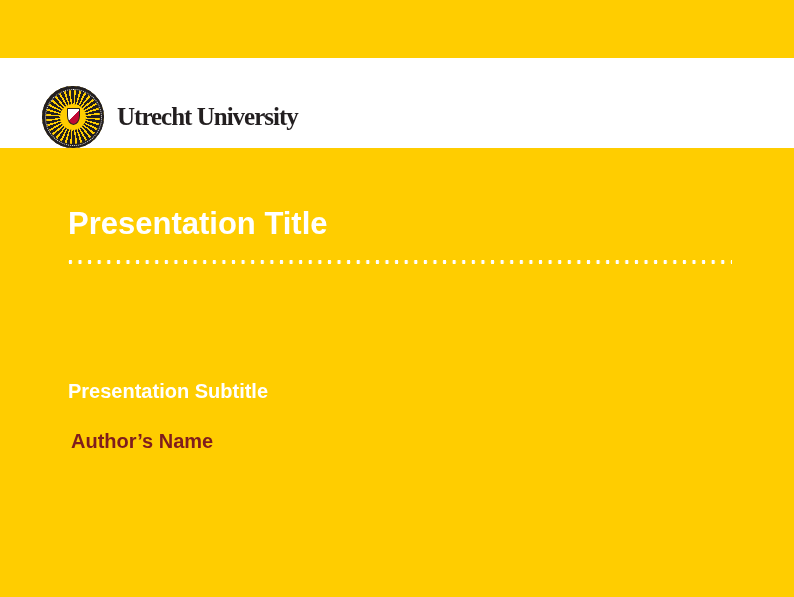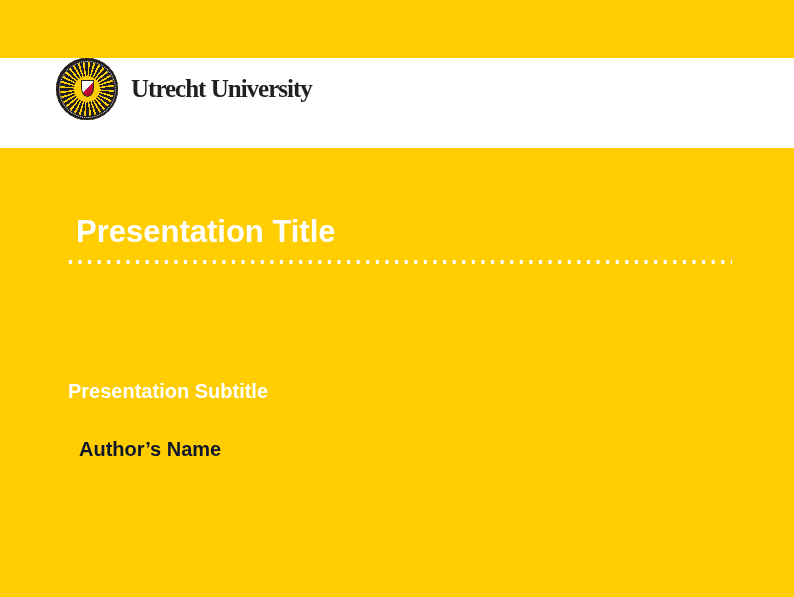--- a/index.html
+++ b/index.html
@@ -7,22 +7,22 @@
     position:relative;
     width:794px;height:597px;
     background:#FFCD00;
     overflow:hidden;
     font-family:"Liberation Sans", sans-serif;
   }
   
   .logo-band{
     position:absolute;left:0;top:58px;width:794px;height:90px;
     background:#ffffff;
-    display:flex;align-items:flex-start;
-    padding-left:56px;box-sizing:border-box;
+    display:flex;align-items:flex-end;
+    padding-left:42px;box-sizing:border-box;
   }
   .logo{display:flex;align-items:center;}
   .sun{
     position:relative;width:62px;height:62px;border-radius:50%;
     background:repeating-conic-gradient(from 2deg,#FFCD00 0deg 4.6deg,#231F20 4.6deg 11.25deg);
     flex:0 0 auto;
   }
   .sun-ring{
     position:absolute;inset:0;border-radius:50%;
     border:4px solid #231F20;box-sizing:border-box;
@@ -42,35 +42,35 @@
     border-radius:1px 1px 7px 7px / 1px 1px 10px 10px;
   }
   .wordmark{
     margin-left:13px;
     font-family:"Liberation Serif", serif;
     font-weight:700;font-size:25px;letter-spacing:-1px;
     color:#231F20;white-space:nowrap;
   }
   
   .title{
-    position:absolute;left:68px;top:206px;margin:8px;
+    position:absolute;left:68px;top:206px;margin:0;
     font-size:31px;font-weight:700;color:#ffffff;line-height:1.15;
   }
   .dotted-line{
     position:absolute;left:68px;top:259px;width:664px;height:6px;
     background-image:radial-gradient(circle 2px at 2.4px 3px,#ffffff 95%,rgba(255,255,255,0));
     background-size:9.6px 6px;background-repeat:repeat-x;
   }
   .subtitle{
     position:absolute;left:68px;top:380px;margin:0;
     font-size:20px;font-weight:700;color:#ffffff;line-height:1.15;
   }
   .author{
-    position:absolute;left:68px;top:427px;margin:11px;
-    font-size:20px;font-weight:700;color:#0f172a;line-height:1.15;
+    position:absolute;left:68px;top:427px;margin:3px;
+    font-size:20px;font-weight:700;color:#7f1d1d;line-height:1.15;
   }
 </style>
 </head>
 <body>
 
 <div class="slide">
 
   <div class="logo-band">
     <div class="logo">
       <div class="sun">

